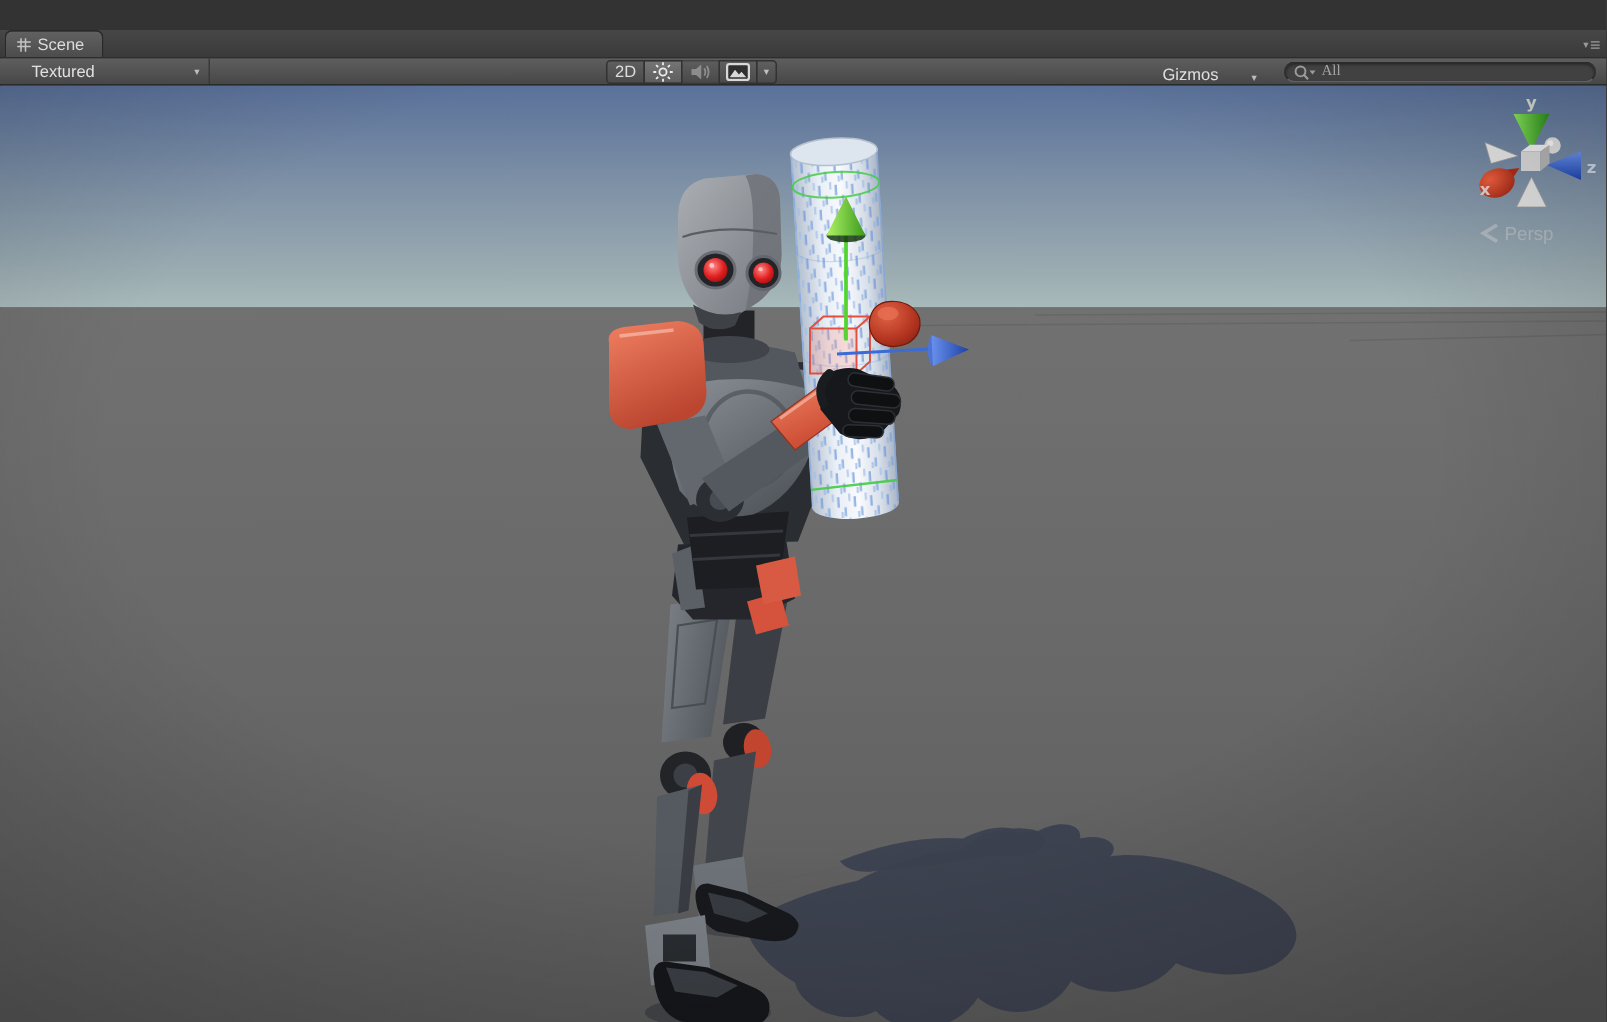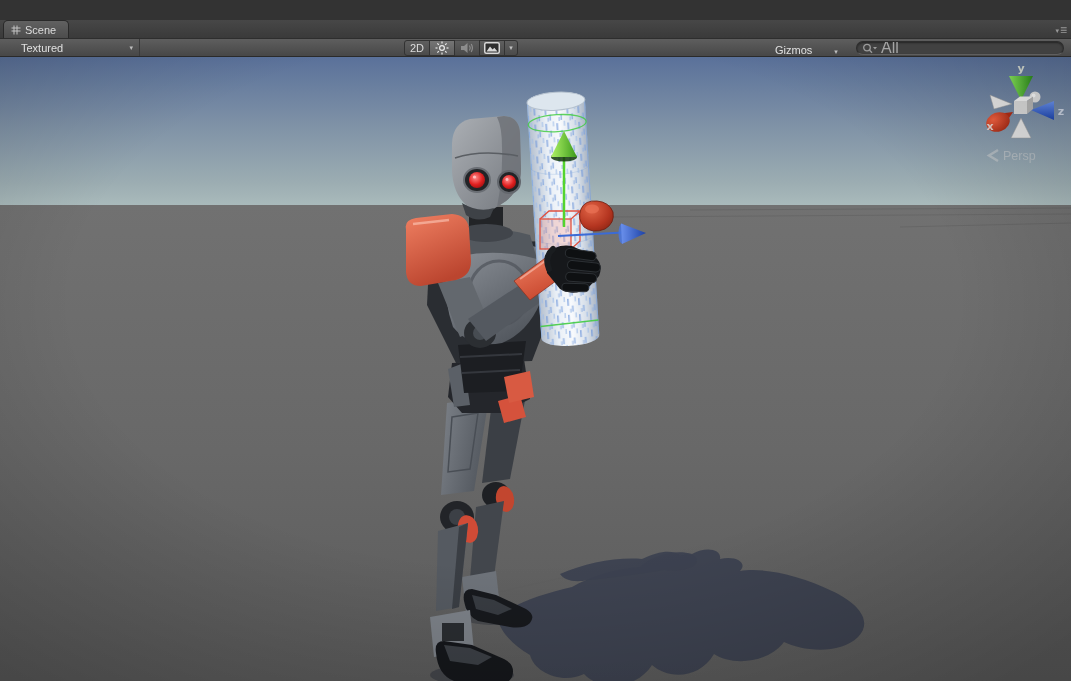--- a/index.html
+++ b/index.html
@@ -87,23 +87,23 @@
     position: absolute; left: 856px; top: 2px;
     width: 208px; height: 14px;
   }
   .searchbox input {
     width: 100%; height: 14px;
     background: #414141;
     border: 1px solid #2d2d2d;
     border-bottom-color: #5f5f5f;
     border-radius: 8px;
     box-shadow: inset 0 1px 2px rgba(0,0,0,.45);
-    color: #a5a5a5; font-size: 16px;
+    color: #a5a5a5; font-size: 10px;
     padding: 0 8px 1px 24px;
-    font-family: Liberation Sans, sans-serif;
+    font-family: Liberation Serif, serif;
     outline: none;
   }
   .search-icon-wrap {
     position: absolute; left: 6px; top: 2px;
     display: flex; align-items: center;
   }
   
   .viewport {
     position: relative;
     width: 1071px; height: 640px;

